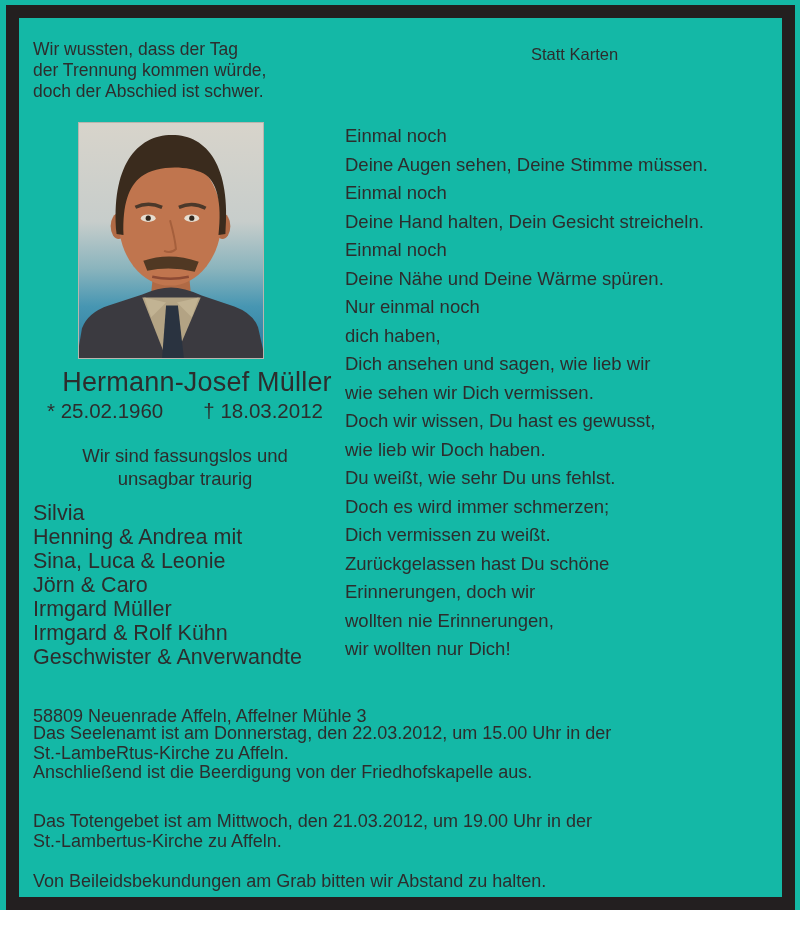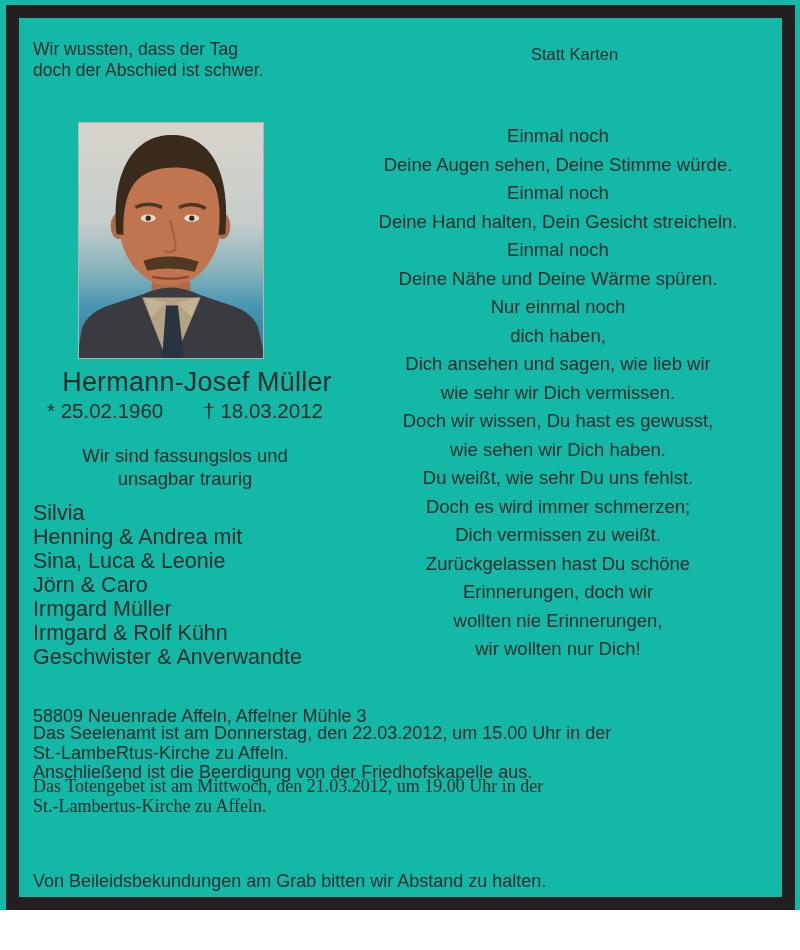--- a/index.html
+++ b/index.html
@@ -49,44 +49,45 @@
     left:20px;top:444px;width:330px;
     text-align:center;
     font-size:18.5px;line-height:23px;
   }
   .family{
     left:33px;top:501px;width:330px;
     font-size:21.5px;line-height:24px;
   }
   .poem{
     left:345px;top:122px;width:426px;
-    text-align:center;
+    text-align:left;
     font-size:18.5px;line-height:28.5px;
   }
   .address{
     left:33px;top:706px;
     font-size:18px;
   }
   .para{
     left:33px;width:700px;
     font-size:18px;line-height:19.5px;
   }
   .seelenamt{top:724px;}
-  .totengebet{top:777px;font-family:Liberation Serif, serif;}
+  .totengebet{top:812px;}
   .condolence{top:872px;}
 </style>
 </head>
 <body>
 
 <div class="sheet">
 
   <div class="frame"></div>
 
   <div class="abs intro">
       <div>Wir wussten, dass der Tag</div>
+      <div>der Trennung kommen würde,</div>
       <div>doch der Abschied ist schwer.</div>
     </div>
 
   <div class="abs statt">Statt Karten</div>
 
   <div class="abs photo">
     <svg viewBox="0 0 186 237" preserveAspectRatio="none">
       <defs>
         <linearGradient id="bgGrad" x1="0" y1="0" x2="0" y2="1">
           <stop offset="0" stop-color="#d8d4cb"></stop>
@@ -148,31 +149,31 @@
       <div>Henning &amp; Andrea mit</div>
       <div>Sina, Luca &amp; Leonie</div>
       <div>Jörn &amp; Caro</div>
       <div>Irmgard Müller</div>
       <div>Irmgard &amp; Rolf Kühn</div>
       <div>Geschwister &amp; Anverwandte</div>
     </div>
 
   <div class="abs poem">
       <div>Einmal noch</div>
-      <div>Deine Augen sehen, Deine Stimme würde.</div>
+      <div>Deine Augen sehen, Deine Stimme müssen.</div>
       <div>Einmal noch</div>
       <div>Deine Hand halten, Dein Gesicht streicheln.</div>
       <div>Einmal noch</div>
       <div>Deine Nähe und Deine Wärme spüren.</div>
       <div>Nur einmal noch</div>
       <div>dich haben,</div>
       <div>Dich ansehen und sagen, wie lieb wir</div>
-      <div>wie sehr wir Dich vermissen.</div>
+      <div>wie sehen wir Dich vermissen.</div>
       <div>Doch wir wissen, Du hast es gewusst,</div>
-      <div>wie sehen wir Dich haben.</div>
+      <div>wie lieb wir Doch haben.</div>
       <div>Du weißt, wie sehr Du uns fehlst.</div>
       <div>Doch es wird immer schmerzen;</div>
       <div>Dich vermissen zu weißt.</div>
       <div>Zurückgelassen hast Du schöne</div>
       <div>Erinnerungen, doch wir</div>
       <div>wollten nie Erinnerungen,</div>
       <div>wir wollten nur Dich!</div>
     </div>
 
   <div class="abs address">58809 Neuenrade Affeln, Affelner Mühle 3</div>

